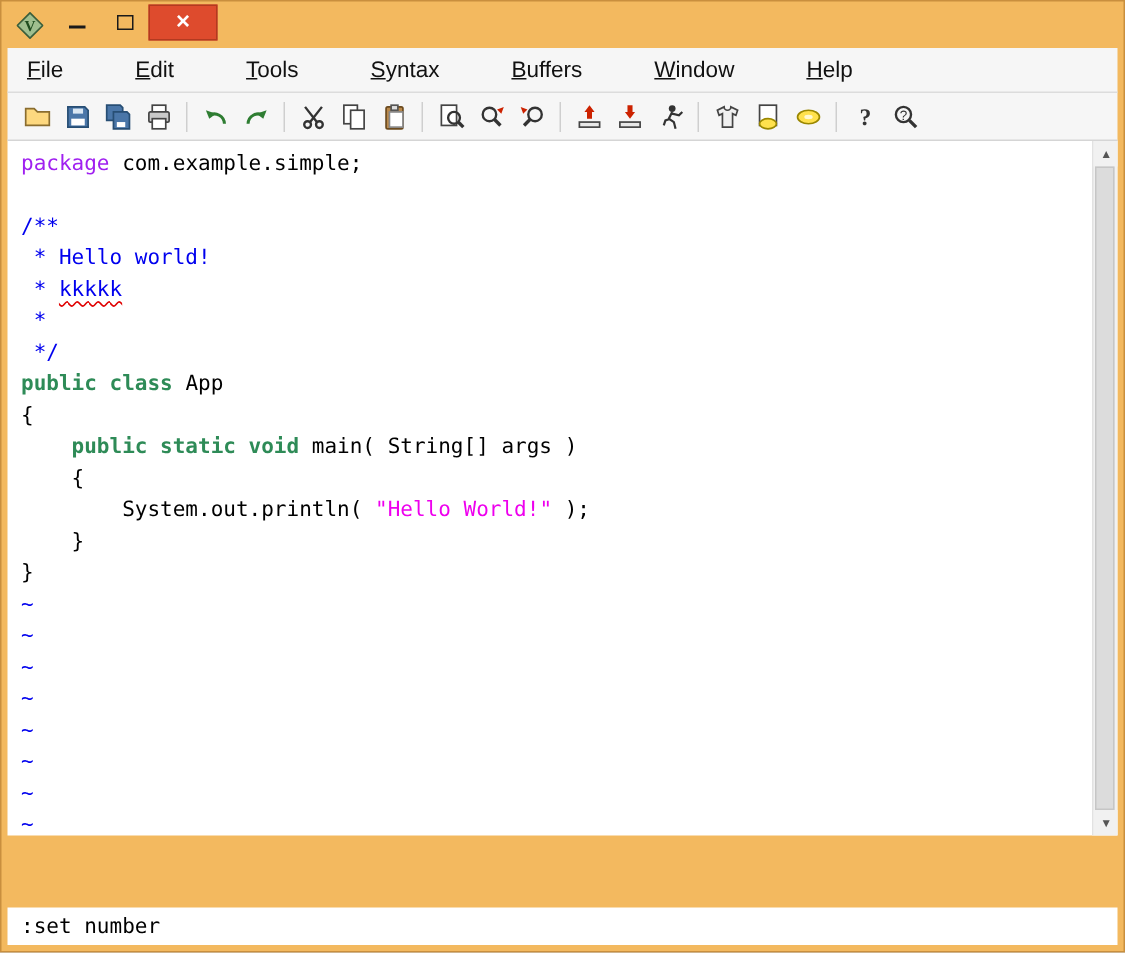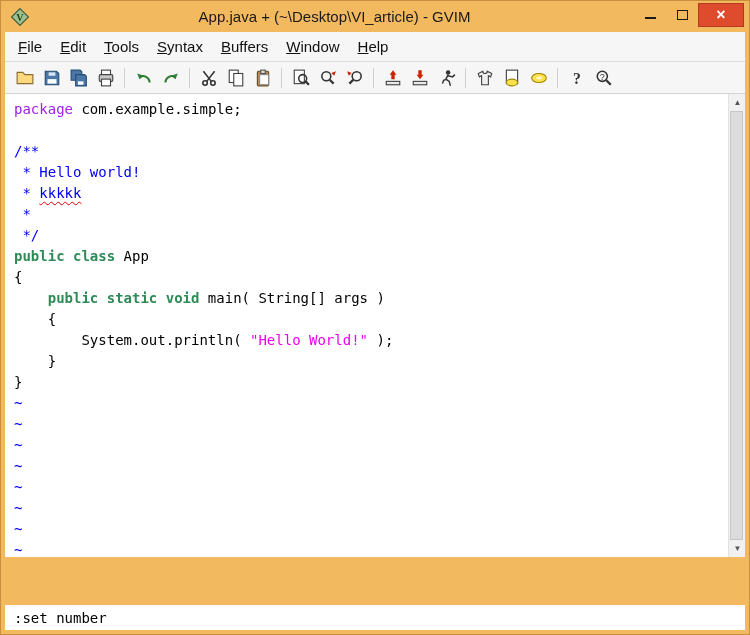--- a/index.html
+++ b/index.html
@@ -16,21 +16,21 @@
   .titlebar{height:31px;display:flex;align-items:center;padding-left:6px;flex:0 0 auto;}
   .app-icon{width:18px;height:18px;margin-right:6px;flex:0 0 auto;}
   .title{flex:1;text-align:center;font-size:15px;color:#1a1a1a;white-space:nowrap;overflow:hidden;}
   .caption-buttons{display:flex;align-items:flex-start;height:100%;}
   .cap-btn{width:32px;height:24px;display:flex;align-items:center;justify-content:center;cursor:default;margin-top:2px;}
   .min-glyph{display:inline-block;width:11px;border-bottom:2px solid #1a1a1a;height:1px;margin-top:6px;}
   .max-glyph{display:inline-block;width:11px;height:10px;border:1.5px solid #1a1a1a;background:transparent;}
   .cap-close{width:46px;height:24px;background:#de4b2d;border:1px solid #b23a20;display:flex;align-items:center;justify-content:center;margin-top:2px;margin-right:1px;}
   .cap-close span{color:#fff;font-size:16px;line-height:16px;font-weight:bold;}
   
-  .menubar{background:#f6f6f6;border-bottom:1px solid #dcdcdc;display:flex;align-items:center;height:30px;padding-left:4px;flex:0 0 auto;}
+  .menubar{background:#f6f6f6;border-bottom:1px solid #dcdcdc;display:flex;align-items:center;height:30px;padding-left:4px;flex:0 0 auto;gap:30px;}
   .menu-item{padding:4px 9px;font-size:15px;color:#111;cursor:default;}
   .menu-item u{text-decoration:underline;}
   
   .toolbar{background:#f6f6f6;border-bottom:1px solid #d5d5d5;display:flex;align-items:center;height:32px;padding:0 6px;flex:0 0 auto;}
   .tb-btn{width:27px;height:26px;display:flex;align-items:center;justify-content:center;border:1px solid transparent;cursor:default;}
   .tb-sep{width:1px;height:20px;background:#cfcfcf;margin:0 5px;flex:0 0 auto;}
   .tb-btn svg{display:block;}
   
   .editor-wrap{flex:1;position:relative;background:#ffffff;overflow:hidden;display:flex;flex-direction:column;}
   .editor{flex:1;padding:5px 22px 0 9px;font-family:"DejaVu Sans Mono",monospace;font-size:14px;line-height:21px;white-space:pre;overflow:hidden;cursor:text;}
@@ -54,21 +54,20 @@
 </head>
 <body>
 
 <div class="window">
 
   <div class="titlebar">
     <svg class="app-icon" viewBox="0 0 16 16">
       <polygon points="8,0.5 15.5,8 8,15.5 0.5,8" fill="#9fbf8f" stroke="#3b5e3b"></polygon>
       <text x="8" y="11.5" text-anchor="middle" font-size="9" font-family="Liberation Serif,serif" fill="#1f4d1f" font-weight="bold">V</text>
     </svg>
-    <div class="title">App.java + (~\Desktop\VI_article) - GVIM</div>
     <div class="caption-buttons">
       <div class="cap-btn">
           <span class="min-glyph"></span>
         </div>
       <div class="cap-btn">
           <span class="max-glyph"></span>
         </div>
       <div class="cap-close">
           <span>×</span>
         </div>

